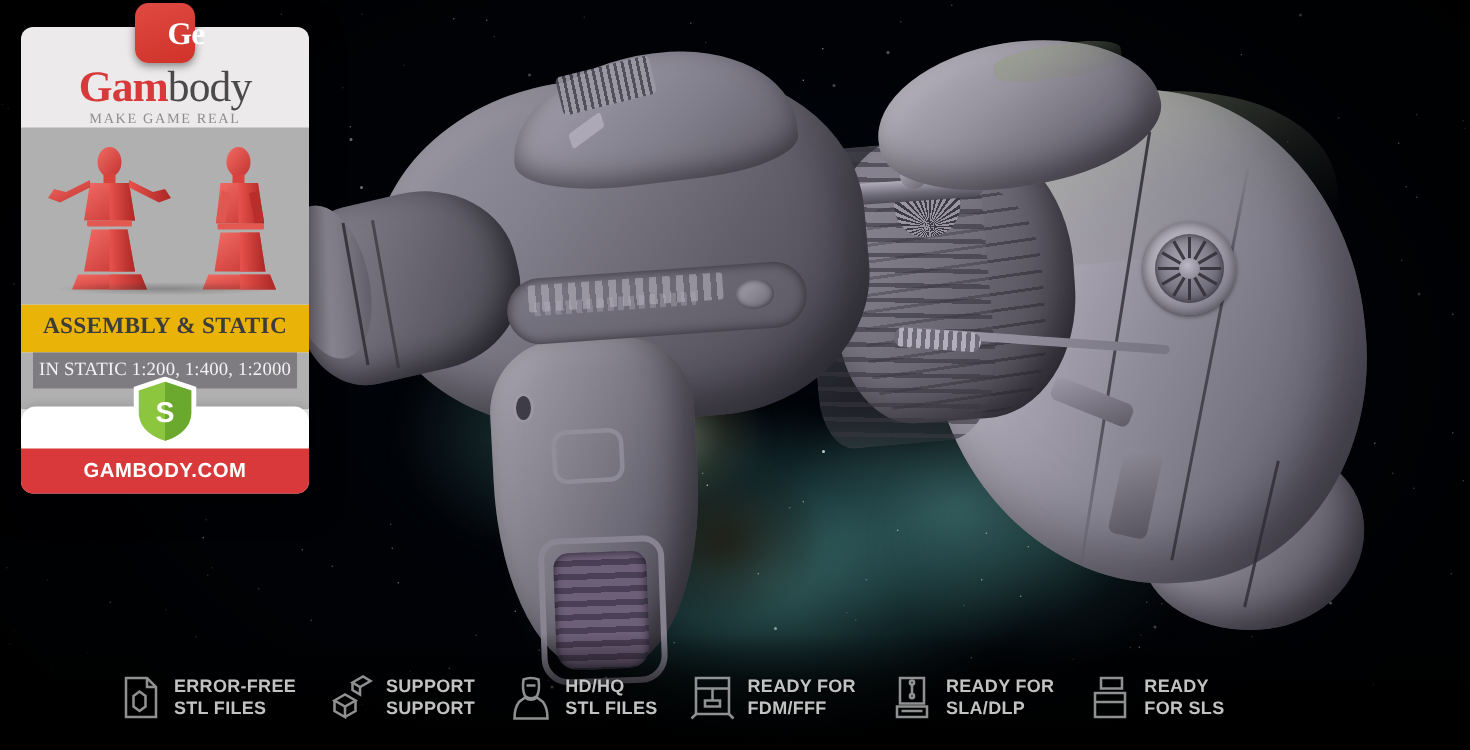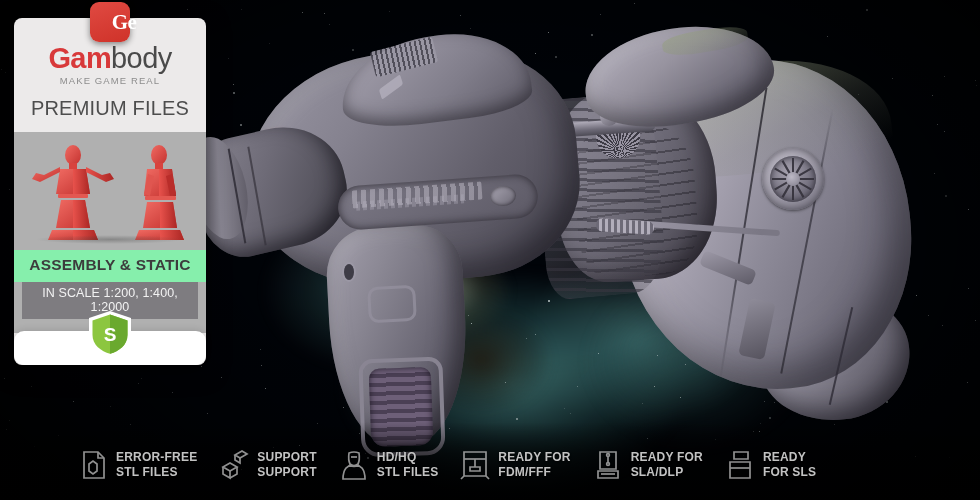--- a/index.html
+++ b/index.html
@@ -258,21 +258,21 @@
 
   
   #promo-card {
     position:absolute; left:14px; top:18px; width:192px;
     background:#eceaea;
     border-radius:8px;
     box-shadow:0 6px 22px rgba(0,0,0,.55);
     overflow:visible;
     z-index:20;
   }
-  .card-clip { border-radius:8px 8px 0 0; overflow:hidden; }
+  .card-clip { border-radius:8px 8px 0 0; overflow:hidden;font-family:Liberation Serif, serif; }
 
   .ge-badge {
     position:absolute; left:50%; top:-16px; transform:translateX(-50%);
     width:40px; height:40px; border-radius:9px;
     background:linear-gradient(160deg,#e04a42,#cf3229);
     box-shadow:0 2px 6px rgba(0,0,0,.45);
     display:flex; align-items:center; justify-content:center;
     color:#fff; font-size:21px; font-weight:bold; letter-spacing:-.5px;
     font-family:"Liberation Serif", serif;
     z-index:3;
@@ -294,21 +294,21 @@
 
   .figures { background:#b0b0b0; padding:10px 0 4px; position:relative; }
   .fig-row { display:flex; justify-content:center; align-items:flex-end; gap:16px; height:104px; }
   .shadow-ell {
     position:absolute; left:50%; bottom:6px; transform:translateX(-50%);
     width:150px; height:9px; border-radius:50%;
     background:radial-gradient(ellipse at center, rgba(60,60,60,.35), rgba(0,0,0,0) 70%);
   }
 
   .assembly-title {
-    background:#86efac; text-align:center; color:#3c3c3c;
+    background:#eab308; text-align:center; color:#3c3c3c;
     font-size:15.5px; font-weight:bold; padding:6px 0 8px; letter-spacing:.2px;
   }
   .scale-wrap { background:#b0b0b0; padding:0 8px 14px; }
   .scale-chip {
     background:#7e7c80; color:#f2f2f2; text-align:center;
     font-size:12.5px; padding:4px 2px 5px; letter-spacing:.1px;
   }
 
   .support-block {
     background:#fff; border-radius:10px;
@@ -644,21 +644,20 @@
     </div>
 
     <div class="card-clip">
       <div class="brand">
         <div class="brand-word">
           <span class="g1">Gam</span><span class="g2">body</span>
         </div>
         <div class="brand-tag">MAKE GAME REAL</div>
       </div>
 
-      <div class="premium">PREMIUM FILES</div>
 
 
       <div class="figures">
         <div class="shadow-ell"></div>
         <div class="fig-row">
 
           <svg width="86" height="104" viewBox="0 0 86 104">
             <defs>
               <linearGradient id="fr1" x1="0" y1="0" x2="1" y2="1">
                 <stop offset="0" stop-color="#f06b63"></stop>
@@ -694,33 +693,34 @@
             <path d="M28 60 L41 60 L45 86 L28 86 Z" fill="url(#fr2)"></path>
             <path d="M7 88 L48 88 L52 98 L3 98 Z" fill="url(#fr1)"></path>
             <path d="M28 88 L48 88 L52 98 L28 98 Z" fill="url(#fr2)"></path>
           </svg>
         </div>
       </div>
 
       <div class="assembly-title">ASSEMBLY &amp; STATIC</div>
 
       <div class="scale-wrap">
-        <div class="scale-chip">IN SCALE 1:200, 1:400, 1:2000</div>
+        <div class="scale-chip">IN STATIC 1:200, 1:400, 1:2000</div>
       </div>
     </div>
 
     <div class="support-block">
       <svg class="shield" viewBox="0 0 42 46">
         <path d="M21 0 L42 7 V24 C42 36 32 43 21 46 C10 43 0 36 0 24 V7 Z" fill="#ffffff"></path>
         <path d="M21 3.5 L38.5 9.4 V24 C38.5 34 30 40.2 21 42.8 C12 40.2 3.5 34 3.5 24 V9.4 Z" fill="#8cc63f"></path>
         <path d="M21 3.5 L38.5 9.4 V24 C38.5 34 30 40.2 21 42.8 Z" fill="#6aa92e"></path>
         <text x="21" y="30" text-anchor="middle" font-family="Liberation Sans, sans-serif" font-size="19" font-weight="bold" fill="#ffffff">S</text>
       </svg>
     </div>
 
+    <div class="domain-bar">GAMBODY.COM</div>
   </div>
 
   <div class="strip-fade"></div>
   <div id="feature-strip">
       <div class="feature">
         <div class="feat-icon"><svg viewBox="0 0 30 32">
             <g fill="none" stroke="#cfcfcf" stroke-width="1.7">
               <path d="M6 3 H20 L26 9 V29 H6 Z"></path>
               <path d="M20 3 V9 H26"></path>
               <path d="M11 15 L15 12 L19 15 V22 L15 25 L11 22 Z"></path>

